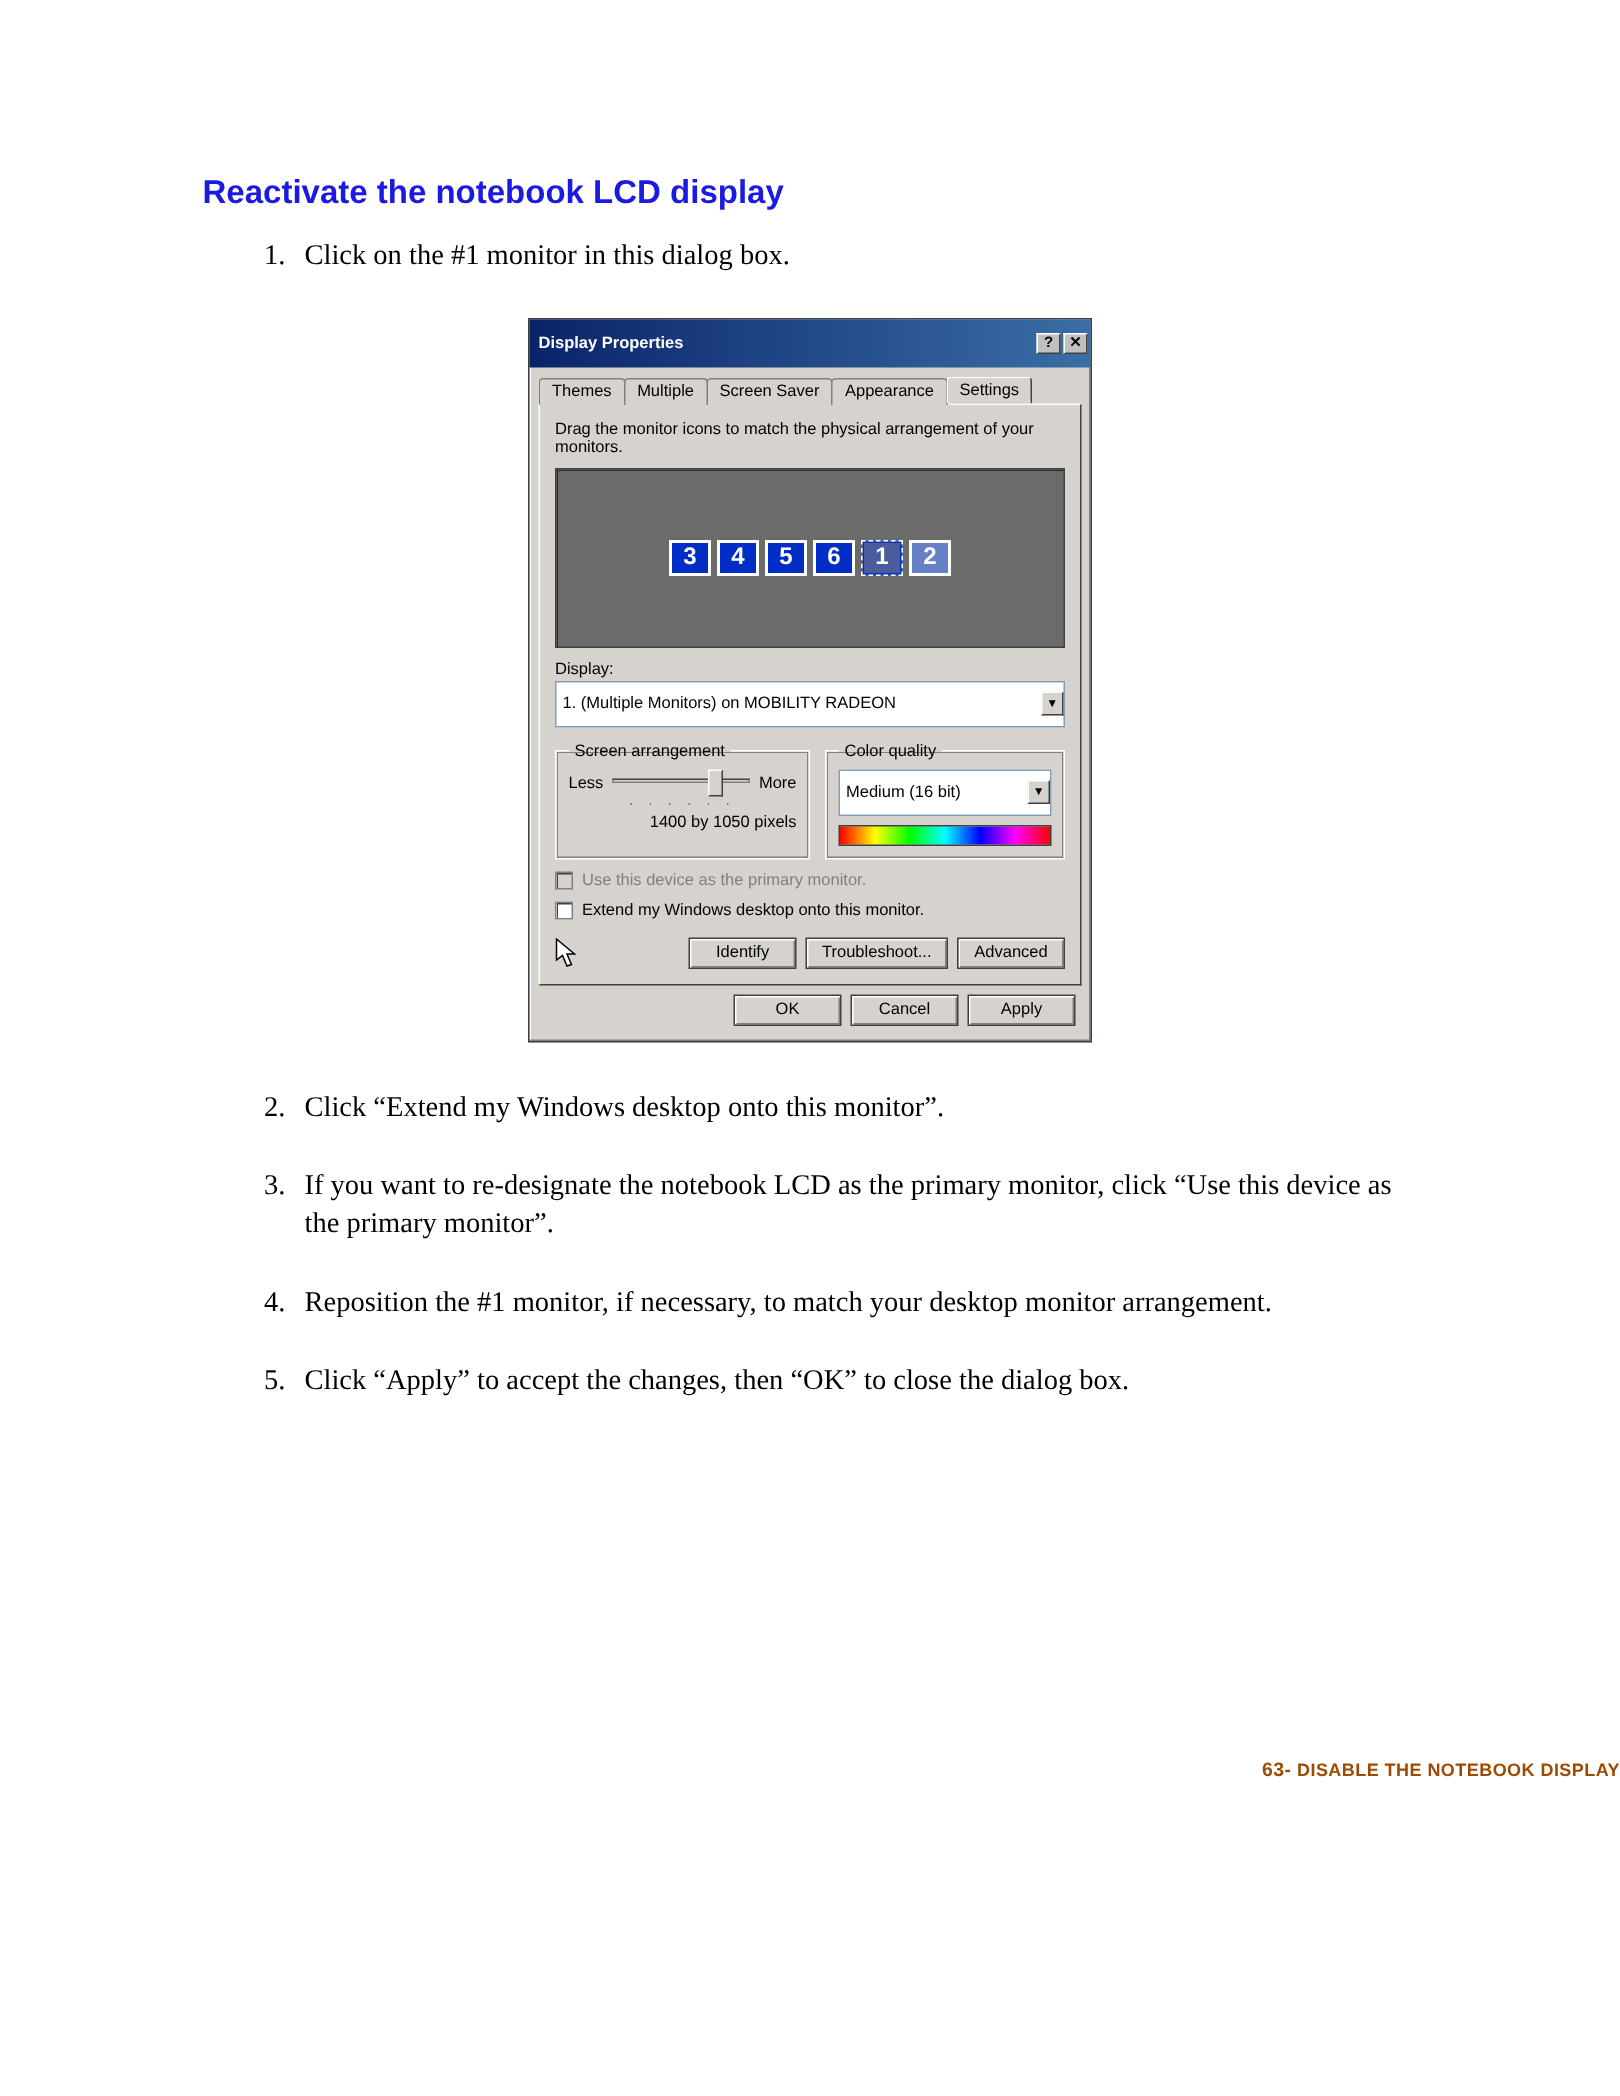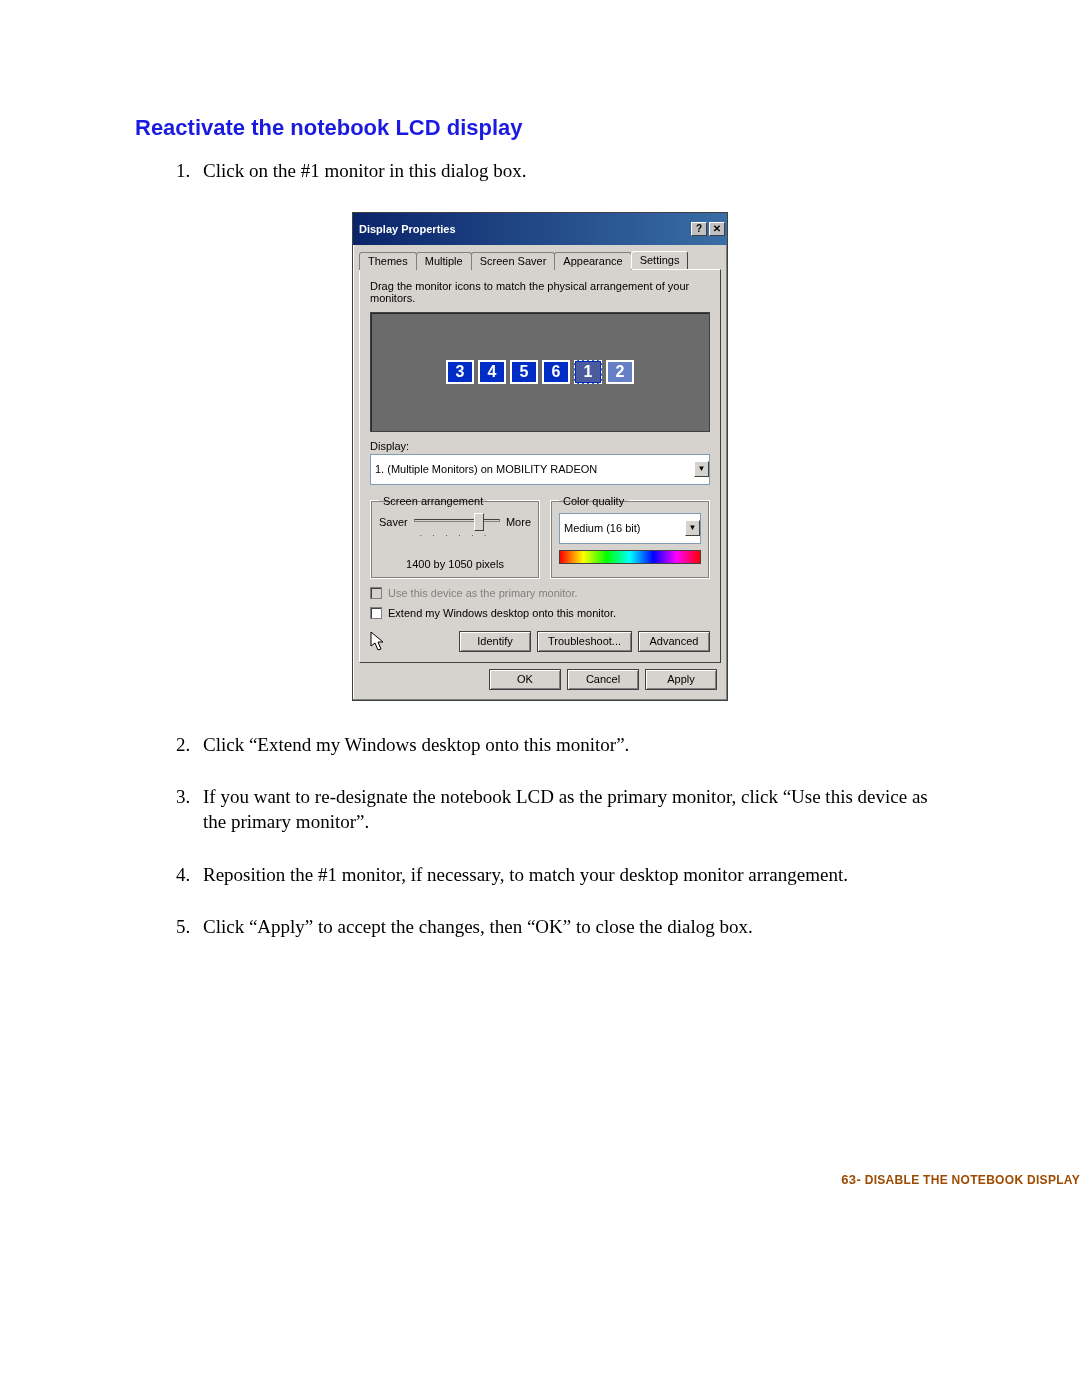--- a/index.html
+++ b/index.html
@@ -213,23 +213,23 @@
     border-bottom-color:#404040;
   }
   .ticks {
     text-align: center;
     letter-spacing: 4px;
     color: #404040;
     font-size: 8px;
     margin-top: 0;
   }
   .res-text {
-    text-align: center;
-    font-size: 11px;
-    margin-top: 18px;
+    text-align: right;
+    font-size: 11px;
+    margin-top: 2px;
   }
   .spectrum {
     margin-top: 6px;
     height: 14px;
     border: 1px solid #404040;
     background: linear-gradient(90deg,
       #ff0000, #ff7f00, #ffff00, #7fff00,
       #00ff00, #00ff7f, #00ffff, #007fff,
       #0000ff, #7f00ff, #ff00ff, #ff007f, #ff0000);
   }
@@ -332,21 +332,21 @@
         <label class="lbl">Display:</label>
         <div class="combo">
           <span>1. (Multiple Monitors) on MOBILITY RADEON</span>
           <span class="arrow">▼</span>
         </div>
 
         <div class="row2">
           <fieldset class="grp res">
             <legend>Screen arrangement</legend>
             <div class="slider-row">
-              <span>Saver</span>
+              <span>Less</span>
               <div class="slider">
                 <div class="track"></div>
                 <div class="thumb"></div>
               </div>
               <span>More</span>
             </div>
             <div class="ticks">· · · · · ·</div>
             <div class="res-text">1400 by 1050 pixels</div>
           </fieldset>
 

